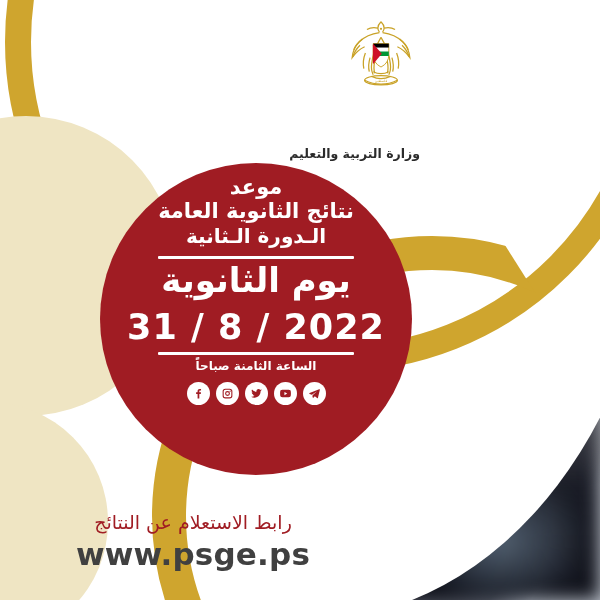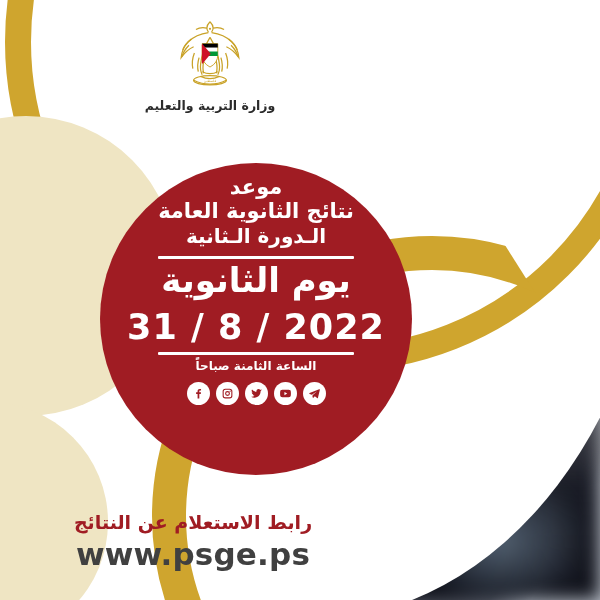--- a/index.html
+++ b/index.html
@@ -132,22 +132,23 @@
 
   
   .bottom-white{
     position:absolute;left:0;bottom:0;width:386px;height:120px;
     background:#ffffff;
   }
 
   
   .header{
     position:absolute;left:0;top:14px;width:420px;
-    display:flex;flex-direction:column;align-items:center;
+    display:flex;flex-direction:column;align-items:flex-end;
     z-index:12;
+    gap:48px;
   }
   .emblem{width:78px;height:78px;display:block;}
   .ministry{
     margin-top:6px;
     font-size:12.5px;font-weight:700;color:#2b2b2b;
     direction:rtl;letter-spacing:.2px;white-space:nowrap;
   }
 
   
   .red-circle{
@@ -193,21 +194,21 @@
   }
   .soc svg{width:13px;height:13px;fill:#a01c23;display:block;}
 
   
   .bottom-text{
     position:absolute;left:0;bottom:28px;width:386px;
     display:flex;flex-direction:column;align-items:center;
     z-index:16;direction:rtl;
   }
   .bt-label{
-    font-size:19px;font-weight:700;color:#a01c23;letter-spacing:.2px;white-space:nowrap;
+    font-size:19px;font-weight:400;color:#a01c23;letter-spacing:.2px;white-space:nowrap;
   }
   .bt-url{
     margin-top:3px;
     font-size:31px;font-weight:700;color:#404040;letter-spacing:.2px;
     direction:ltr;white-space:nowrap;
   }
 </style>
 </head>
 <body>
 

